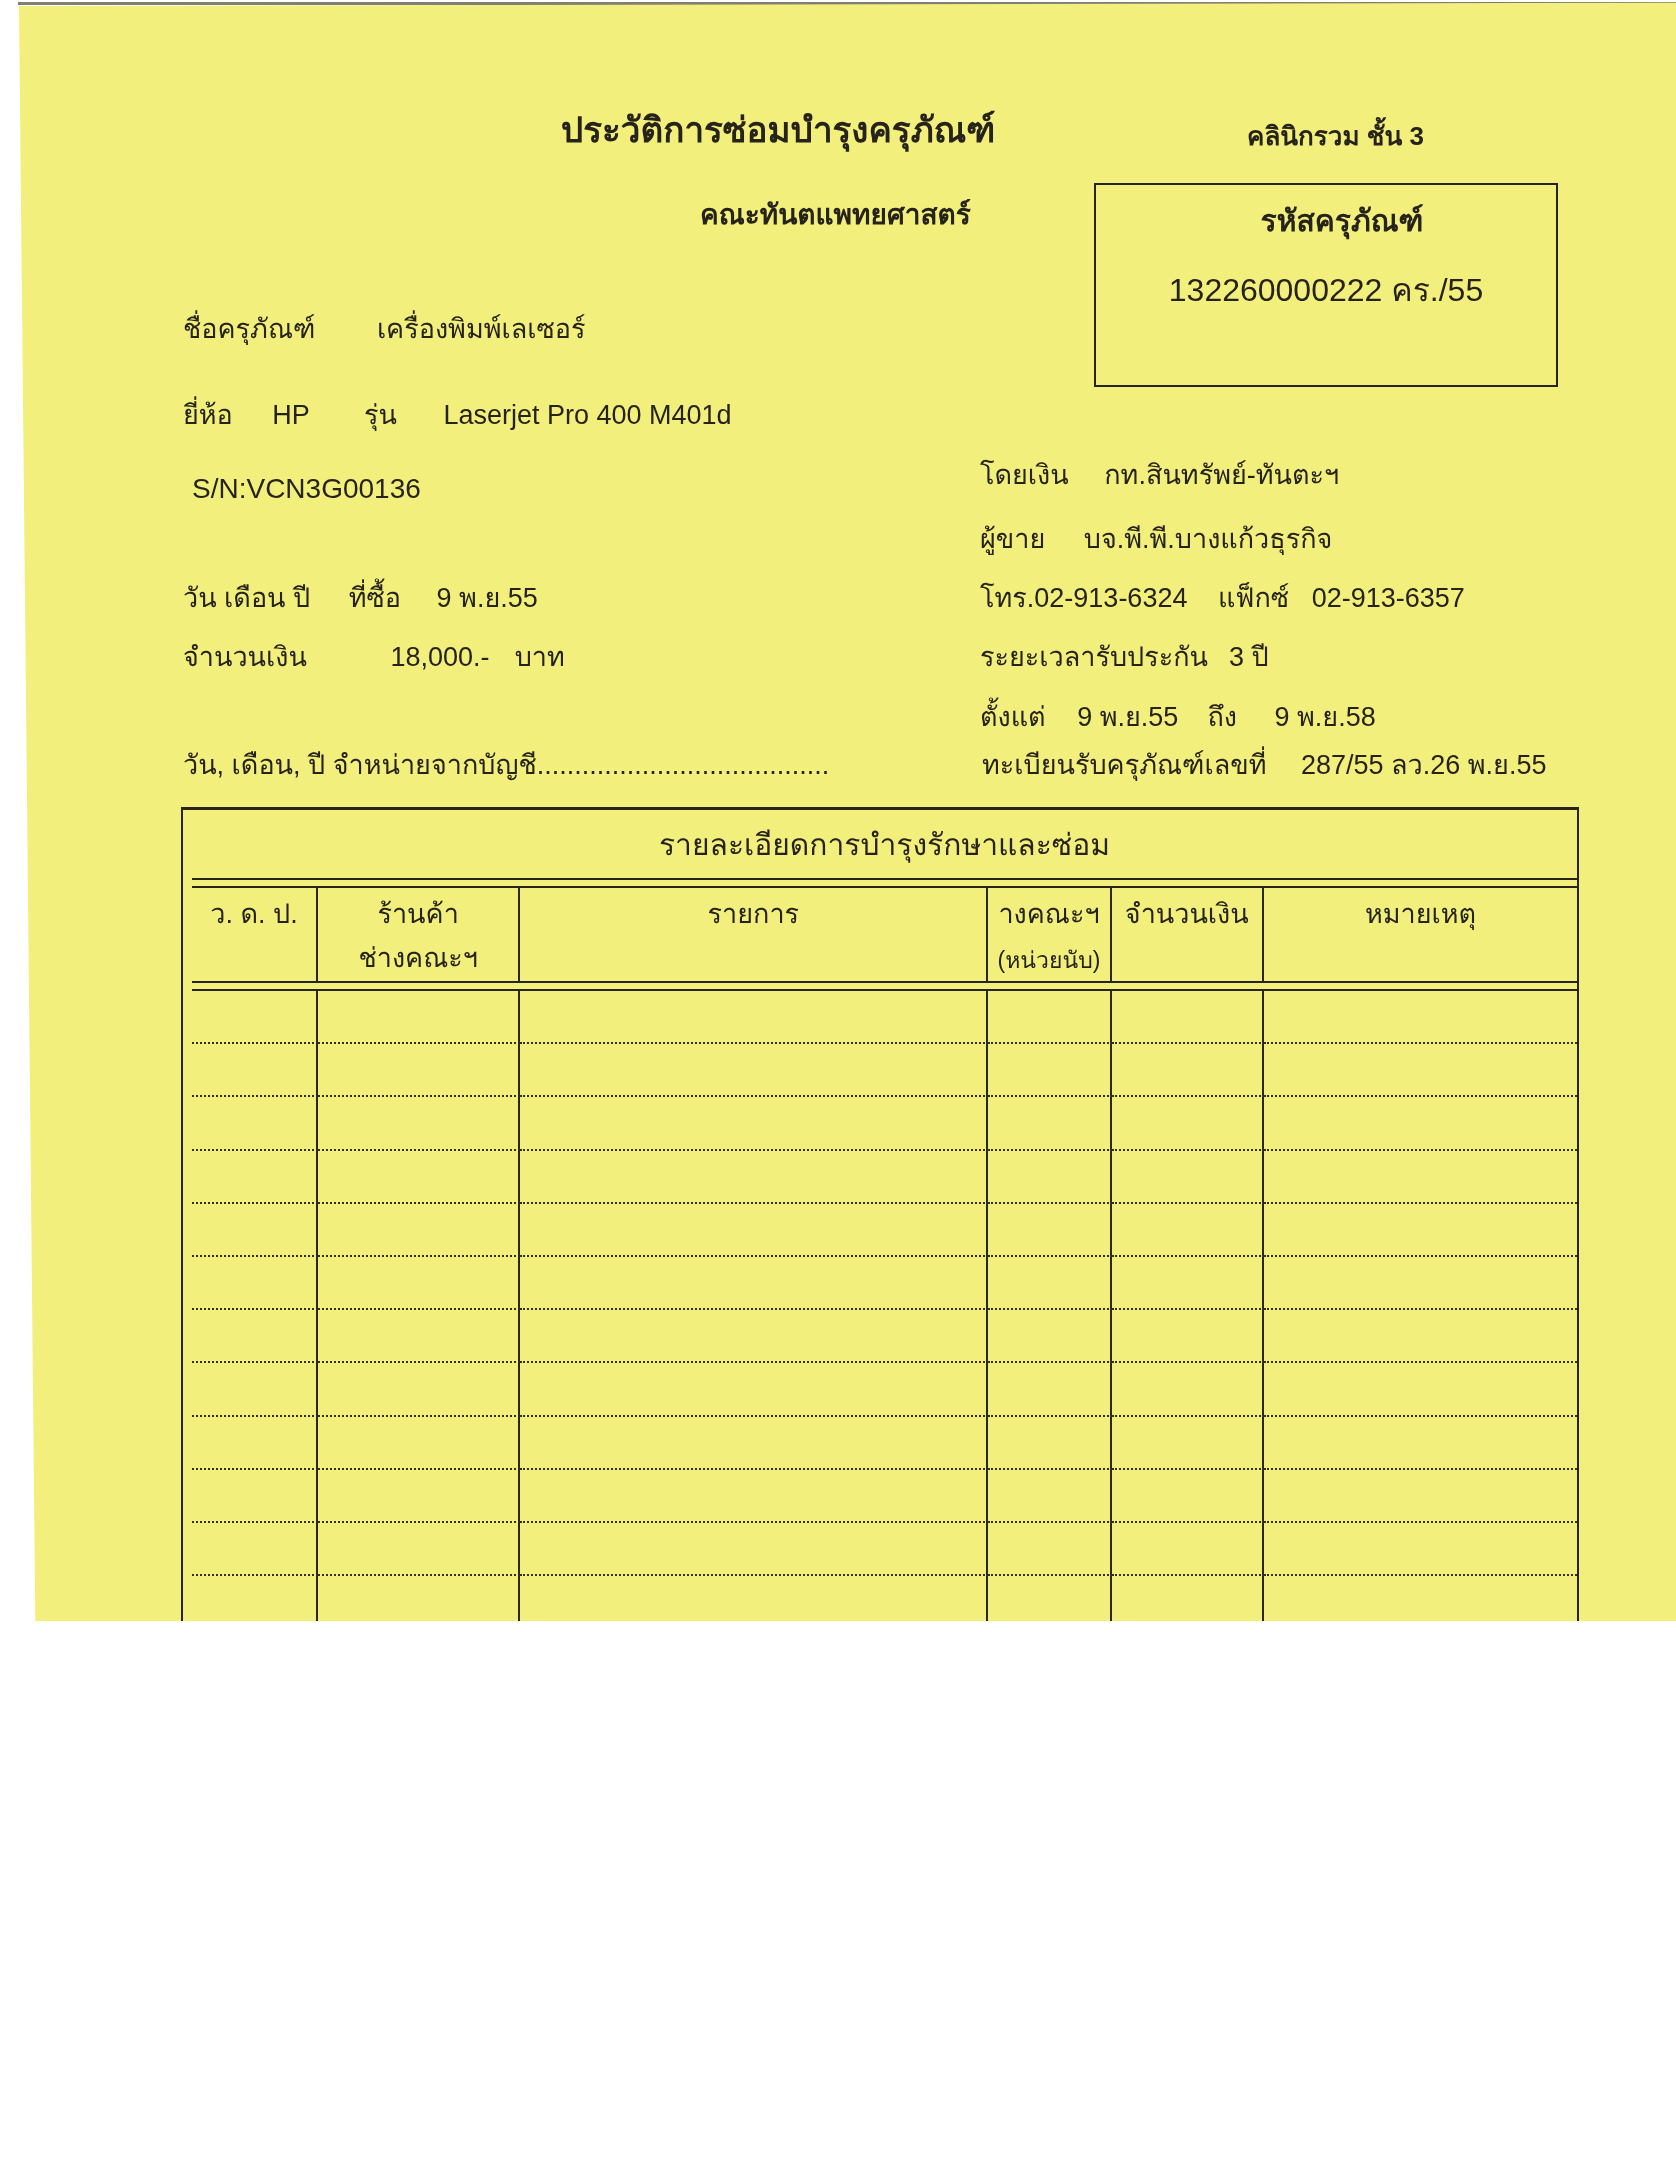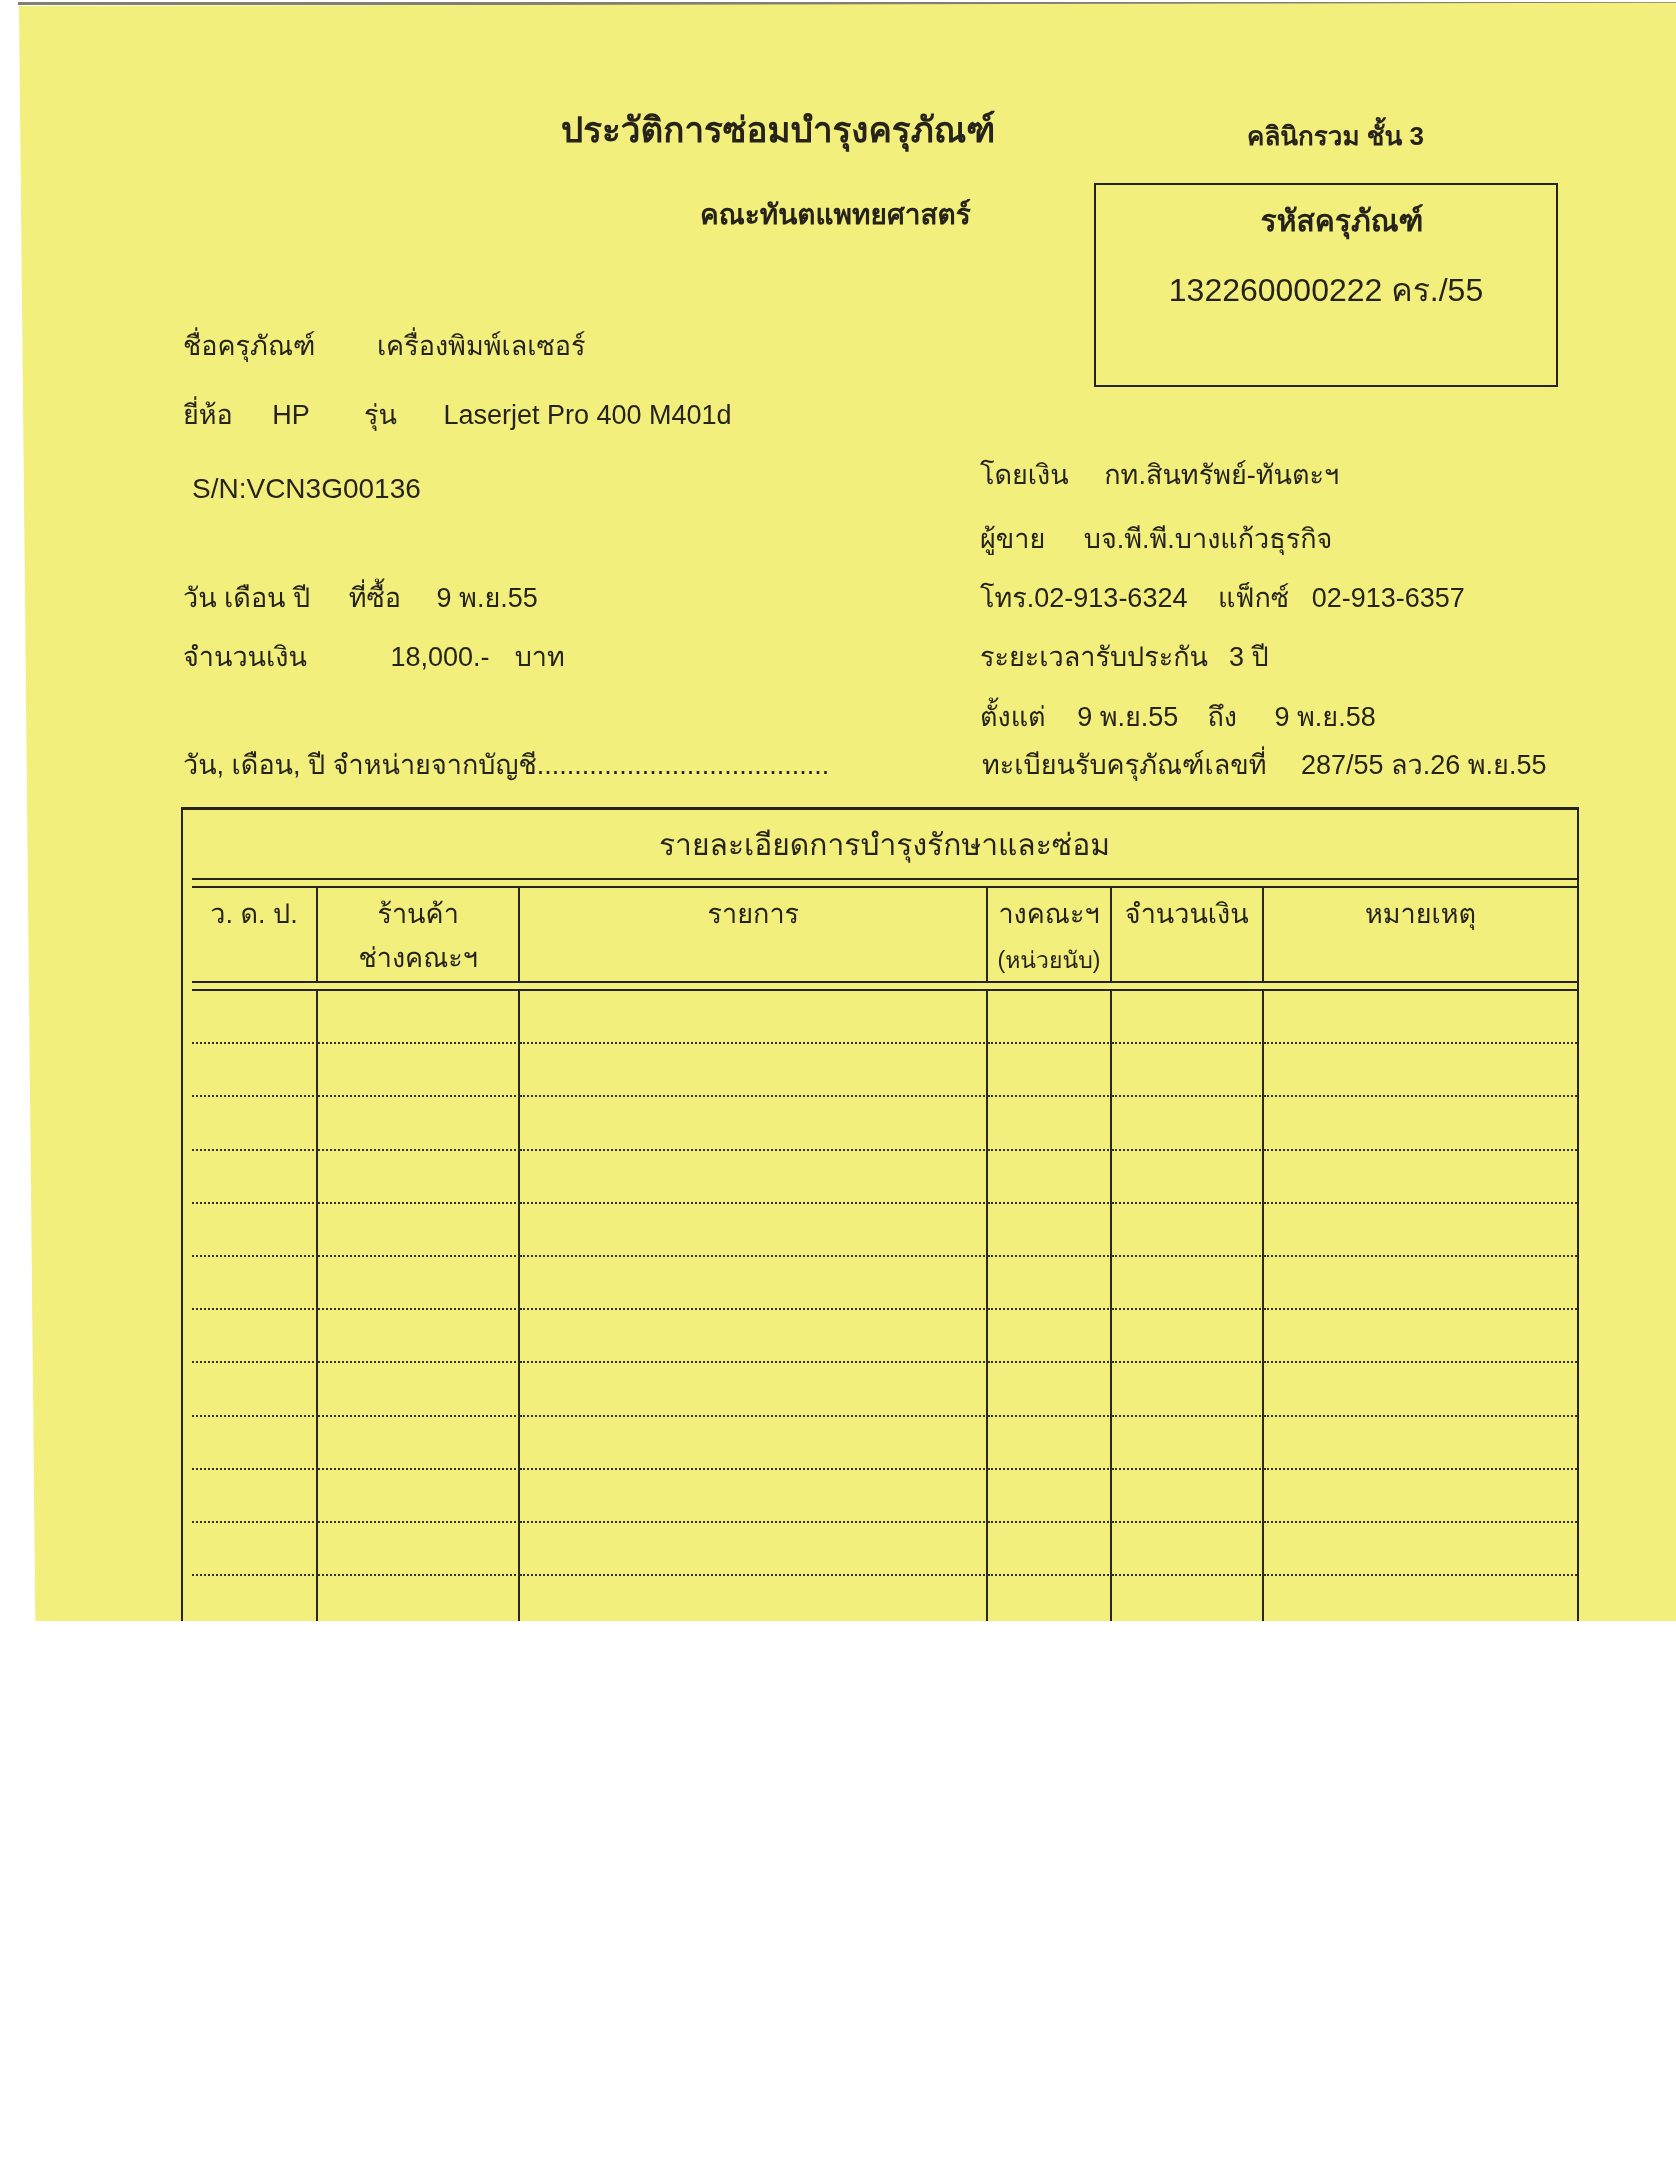--- a/index.html
+++ b/index.html
@@ -43,21 +43,21 @@
 
   <div class="t doc-title b">ประวัติการซ่อมบำรุงครุภัณฑ์</div>
   <div class="t clinic b">คลินิกรวม ชั้น 3</div>
   <div class="t faculty b">คณะทันตแพทยศาสตร์</div>
 
   <div class="code-box">
     <div class="lbl">รหัสครุภัณฑ์</div>
     <div class="val">132260000222 คร./55</div>
   </div>
 
-  <div class="t" style="left:183px;top:327px;">
+  <div class="t" style="left:183px;top:310px;">
     <span>ชื่อครุภัณฑ์</span>
     <span style="margin-left:54px;">เครื่องพิมพ์เลเซอร์</span>
   </div>
   <div class="t" style="left:183px;top:396px;">
     <span>ยี่ห้อ</span>
     <span style="margin-left:32px;">HP</span>
     <span style="margin-left:47px;">รุ่น</span>
     <span style="margin-left:39px;">Laserjet Pro 400 M401d</span>
   </div>
   <div class="t" style="left:192px;top:469px;font-size:28px;">S/N:VCN3G00136</div>

